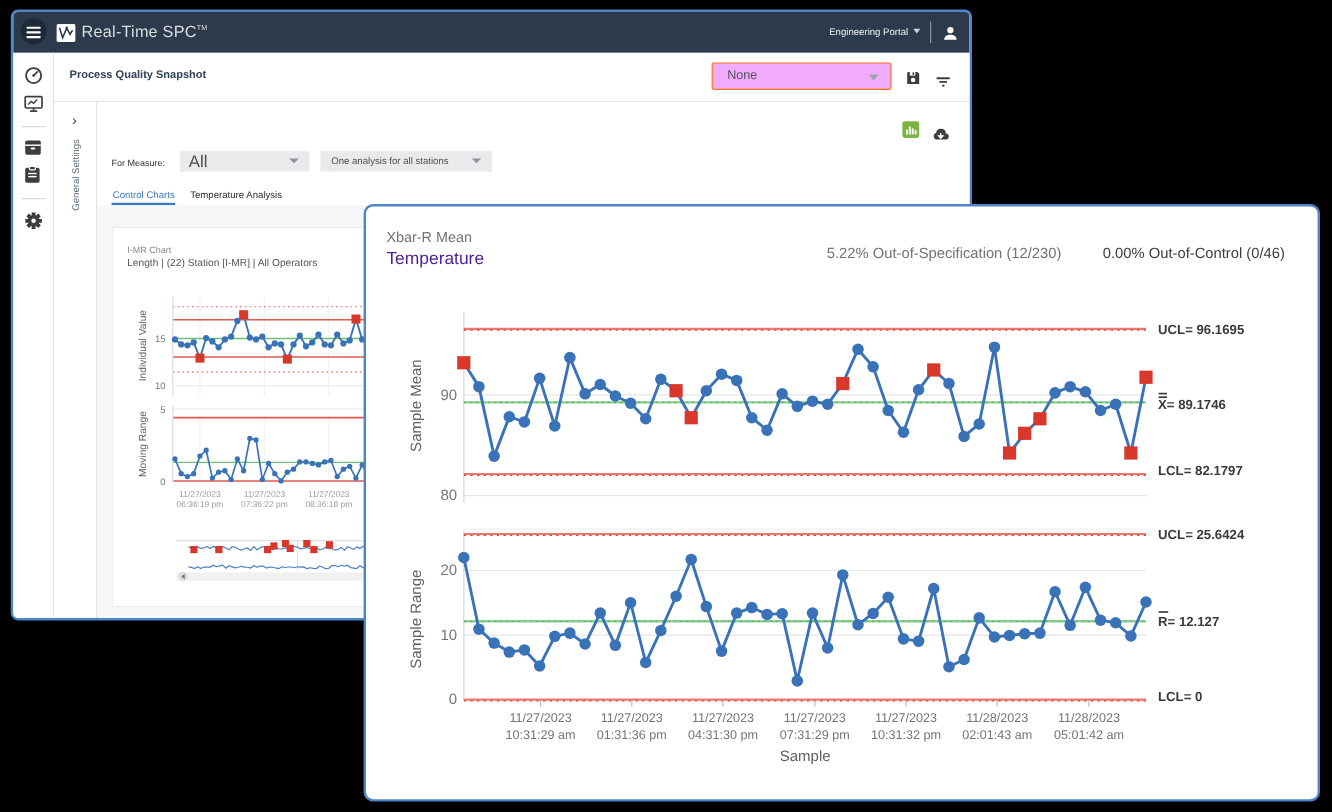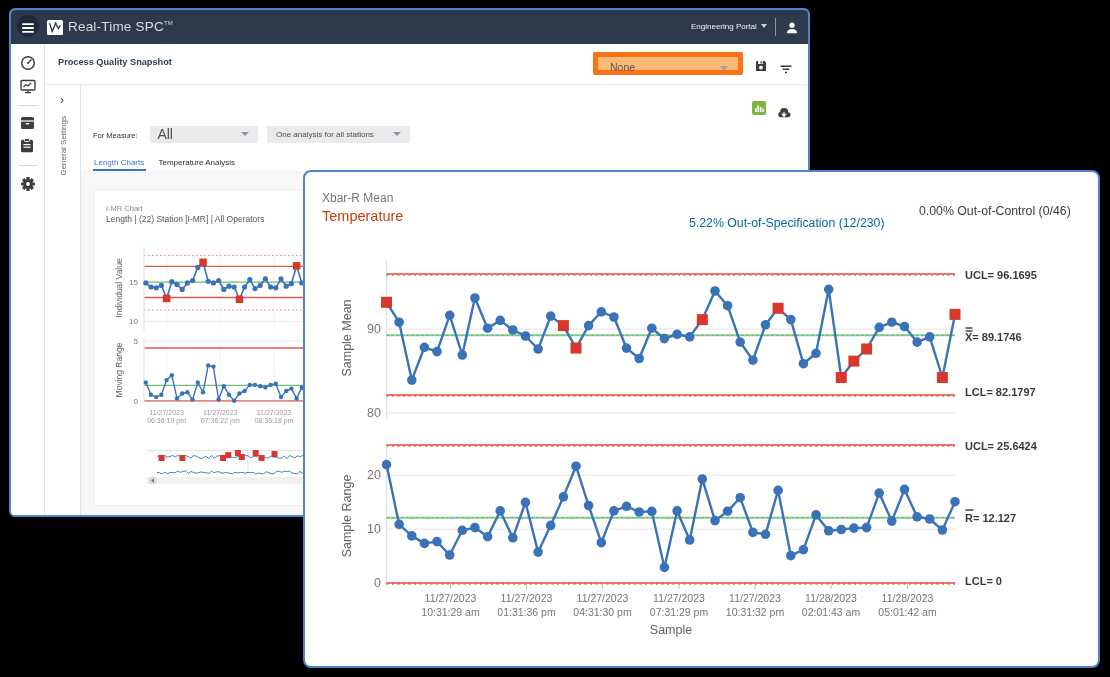--- a/index.html
+++ b/index.html
@@ -6,21 +6,21 @@
 #backwin{position:absolute;left:9px;top:8px;width:801px;height:509px;background:#fff;border:2px solid #4e84ca;border-radius:6px;overflow:hidden}
 #frontwin{position:absolute;left:303px;top:170px;width:797px;height:498px;background:#fff;border:2px solid #4e84ca;border-radius:8px;overflow:hidden}
 #bw-head{position:absolute;left:0;top:0;width:100%;height:34px;background:#2d3a4b}
 #bw-side{position:absolute;left:0;top:34px;width:34px;bottom:0;background:#fff;border-right:1px solid #e3e3e3}
 #bw-gs{position:absolute;left:34px;top:74.5px;width:35.5px;bottom:0;background:#fff;border-right:1px solid #e3e3e3}
 #bw-tool{position:absolute;left:34px;top:34px;right:0;height:40.5px;background:#fff;border-bottom:1px solid #e6e6e6}
 #bw-main{position:absolute;left:69.5px;top:74.5px;right:0;bottom:0;background:#fff}
 #bw-gray{position:absolute;left:69.5px;top:161px;right:0;bottom:0;background:#f6f7f8}
 #bw-card{position:absolute;left:81.7px;top:178.7px;width:704px;height:317px;background:#fff;border:1px solid #e9ebec}
 .vlabel{writing-mode:vertical-rl;transform:rotate(180deg);font-size:8px;color:#5f6a77}
-.selbox{position:absolute;border:5px solid #f97316;border-radius:2px;background:#fdba74;color:#555}
+.selbox{position:absolute;border:1px solid #f97316;border-radius:2px;background:#f0abfc;color:#555}
 .graydd{position:absolute;background:#e9eaeb;color:#4d4d4d}
 </style></head><body>
 <div id="backwin">
     <div id="bw-head">
       <div class="abs" style="left:6.2px;top:5.4px;width:22px;height:22px;border-radius:50%;background:#1f2a39"></div>
       <div class="abs" style="left:10.2px;top:10.4px"><svg width="14" height="12" viewBox="0 0 14 12" style="">
           <rect x="1" y="1.2" width="12" height="1.8" rx="0.9" fill="#fff"></rect>
           <rect x="1" y="5.1" width="12" height="1.8" rx="0.9" fill="#fff"></rect>
           <rect x="1" y="9" width="12" height="1.8" rx="0.9" fill="#fff"></rect>
         </svg></div>
@@ -91,21 +91,21 @@
       <div class="abs" style="left:7px;top:120.7px;width:20px;height:1px;background:#d9d9d9"></div>
     </div>
     <div id="bw-gs">
       <div class="abs" style="left:15px;top:8px;font-size:12px;color:#444">›</div>
       <div class="vlabel abs" style="left:14px;top:31px">General Settings</div>
     </div>
     <div id="bw-main">
       <div class="abs" style="left:12.5px;top:46px;font-size:7.5px;color:#333">For Measure:</div>
       <div class="graydd" style="left:69.9px;top:41px;width:108px;height:17px;font-size:14px;line-height:17px;padding-left:7px">All<div style="position:absolute;right:9px;top:6.5px;width:0;height:0;border-left:4px solid transparent;border-right:4px solid transparent;border-top:4.5px solid #8f959b"></div></div>
       <div class="graydd" style="left:186.5px;top:41px;width:143px;height:17px;font-size:8px;line-height:17px;padding-left:9px">One analysis for all stations<div style="position:absolute;right:9px;top:6.5px;width:0;height:0;border-left:4px solid transparent;border-right:4px solid transparent;border-top:4.5px solid #8f959b"></div></div>
-      <div class="abs" style="left:13.5px;top:73px;font-size:8px;color:#3a77c2">Length Charts</div>
+      <div class="abs" style="left:13.5px;top:73px;font-size:8px;color:#3a77c2">Control Charts</div>
       <div class="abs" style="left:78px;top:73px;font-size:8px;color:#2b2b2b">Temperature Analysis</div>
       <div class="abs" style="left:12.5px;top:84px;width:53px;height:2.5px;background:#3a77c2"></div>
     </div>
     <div id="bw-gray"></div>
     <div id="bw-card">
       <div class="abs" style="left:12.3px;top:14px;font-size:7.5px;color:#8a8a8a">I-MR Chart</div>
       <div class="abs" style="left:12.3px;top:24px;font-size:8.5px;color:#555">Length | (22) Station [I-MR] | All Operators</div>
       <svg width="700" height="324" viewBox="0 0 700 324" style="position:absolute;left:0;top:0" font-family="Liberation Sans, sans-serif">
         <line x1="72.6" y1="57" x2="72.6" y2="140" stroke="#f2f2f2" stroke-width="1"></line>
         <line x1="72.6" y1="158" x2="72.6" y2="211" stroke="#f2f2f2" stroke-width="1"></line>
@@ -242,22 +242,22 @@
         <rect x="10.2" y="7.5" width="1.6" height="3.5" fill="#fff"></rect>
       </svg>
     </div>
     <div class="abs" style="left:766px;top:94px"><svg width="14" height="10" viewBox="0 0 14 10" style="">
         <path d="M11.2 4.2 A2.5 2.5 0 0 1 11 9.2 L3.5 9.2 A2.7 2.7 0 0 1 3.1 3.9 A3.7 3.7 0 0 1 11.2 4.2 Z" fill="#3d3d3d"></path>
         <path d="M7 3.8 L7 6.6 M7 8.3 L5.2 6.2 L8.8 6.2 Z" stroke="#fff" stroke-width="1.1" fill="#fff"></path>
       </svg></div>
   </div>
 <div id="frontwin">
     <div class="abs" style="left:17px;top:19px;font-size:12px;color:#737373">Xbar-R Mean</div>
-    <div class="abs" style="left:17px;top:36px;font-size:14.5px;color:#c2410c">Temperature</div>
-    <div class="abs" style="left:384px;top:44px;font-size:12.3px;color:#0369a1">5.22% Out-of-Specification (12/230)</div>
+    <div class="abs" style="left:17px;top:36px;font-size:14.5px;color:#4c1d95">Temperature</div>
+    <div class="abs" style="left:384px;top:32px;font-size:12.3px;color:#737373">5.22% Out-of-Specification (12/230)</div>
     <div class="abs" style="left:614px;top:32px;font-size:12.3px;color:#3d3d3d">0.00% Out-of-Control (0/46)</div>
     <svg width="793" height="494" viewBox="0 0 793 494" style="position:absolute;left:0;top:0" font-family="Liberation Sans, sans-serif">
       <line x1="81.5" y1="157" x2="650" y2="157" stroke="#e6e6e6" stroke-width="1"></line>
       <line x1="81.5" y1="241" x2="650" y2="241" stroke="#e6e6e6" stroke-width="1"></line>
       <line x1="81.5" y1="88" x2="81.5" y2="247" stroke="#dde3ea" stroke-width="1.4"></line>
       <line x1="81.5" y1="102" x2="650" y2="102" stroke="#ef776b" stroke-width="1.8"></line>
       <line x1="81.5" y1="103.1" x2="650" y2="103.1" stroke="#db4437" stroke-width="1" stroke-dasharray="2,3.5"></line>
       <line x1="81.5" y1="223" x2="650" y2="223" stroke="#ef776b" stroke-width="1.8"></line>
       <line x1="81.5" y1="224.1" x2="650" y2="224.1" stroke="#db4437" stroke-width="1" stroke-dasharray="2,3.5"></line>
       <line x1="81.5" y1="163.3" x2="650" y2="163.3" stroke="#8ccf94" stroke-width="2"></line>

